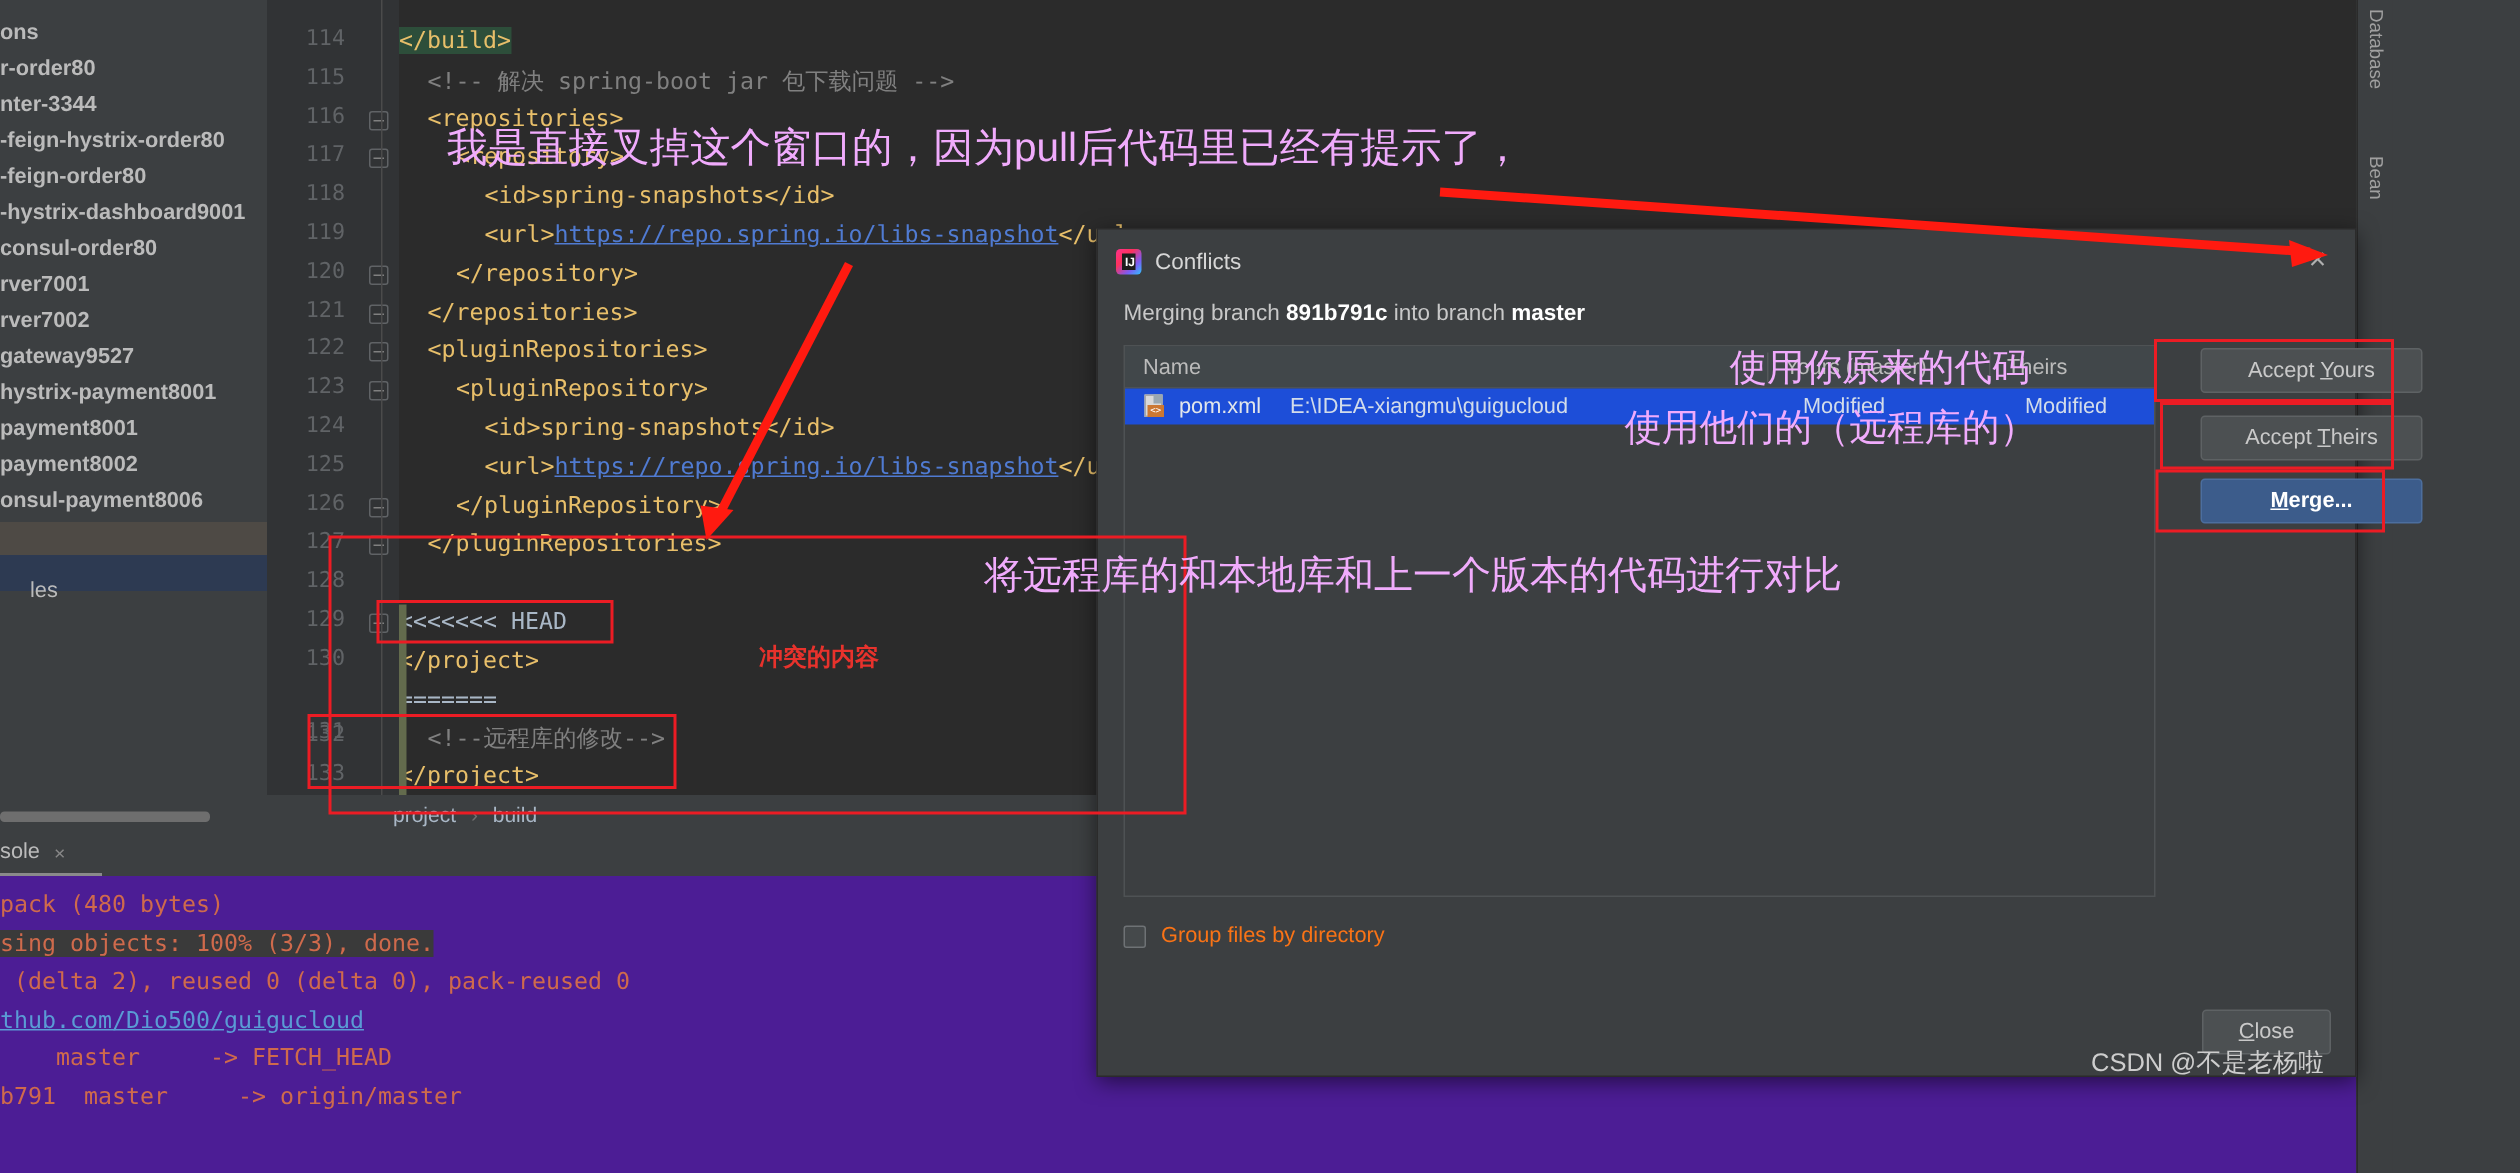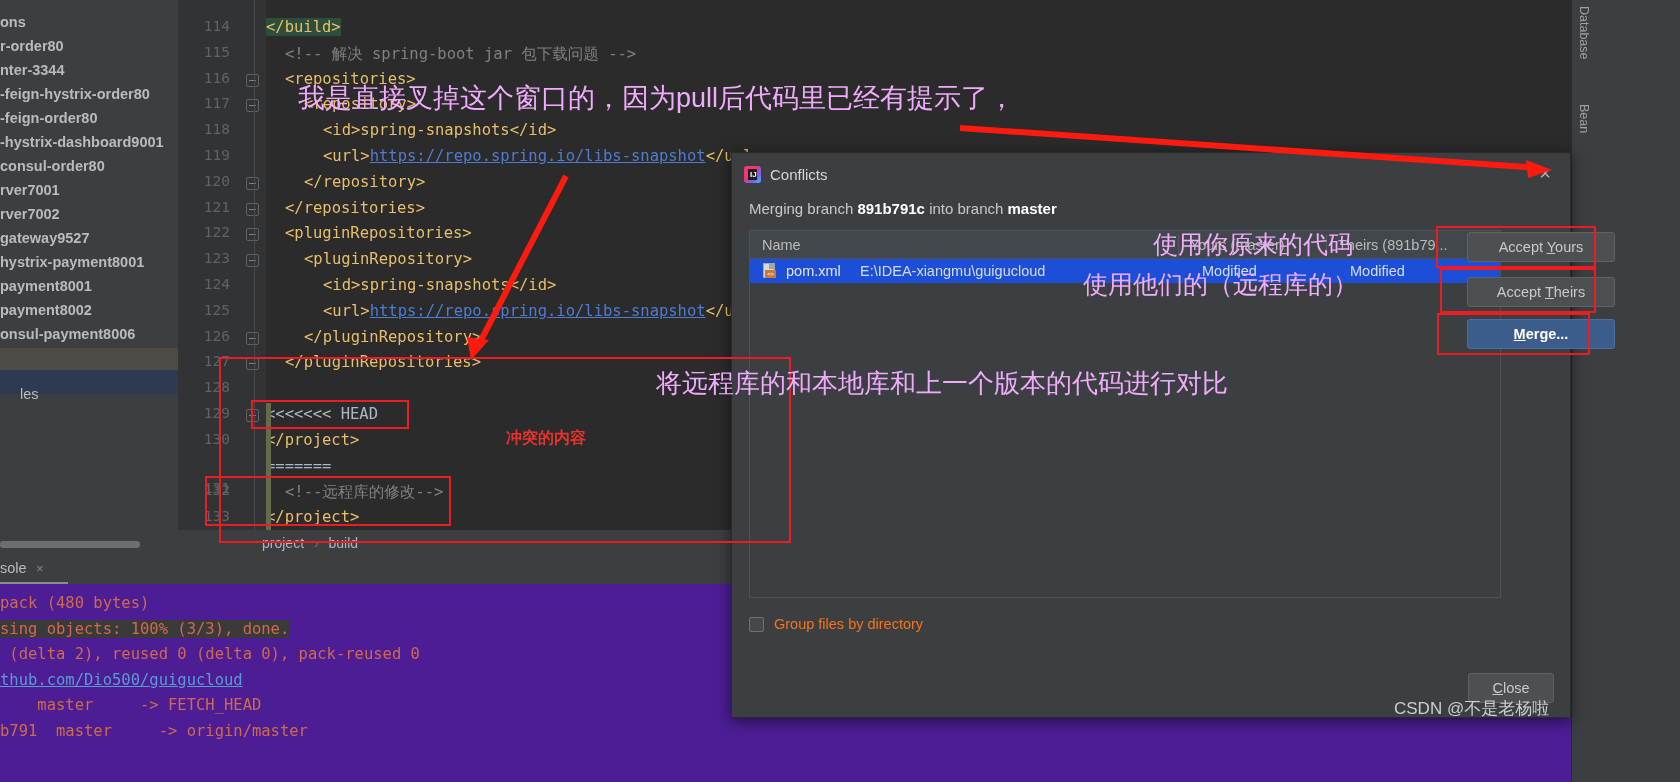--- a/index.html
+++ b/index.html
@@ -109,21 +109,21 @@
     position:absolute; left:6px; top:4px; color:#fff; font-size:8px; line-height:9px; font-weight:700; z-index:3;
   }
   .dlg-title-text { color:#d6d6d6; font-size:15px; }
   .dlg-close {
     position:absolute; right:14px; top:9px; width:22px; height:22px; color:#b0b0b0;
     font-size:20px; line-height:22px; text-align:center; font-family:"Liberation Sans", sans-serif;
   }
   .dlg-sub { position:absolute; left:17px; top:47px; color:#c8c8c8; font-size:15px; }
   .dlg-sub b { color:#ffffff; }
   .tbl {
-    position:absolute; left:17px; top:77px; width:752px; height:368px;
+    position:absolute; left:17px; top:77px; width:688px; height:368px;
     border:1px solid #4e5254; background:#3c3f41;
   }
   .tbl-head { position:absolute; left:0; top:0; width:100%; height:28px; background:#41474a; border-bottom:1px solid #4e5254; }
   .th { position:absolute; top:0; height:28px; line-height:28px; color:#bbbbbb; font-size:14.5px; }
   .th-div { position:absolute; top:4px; width:1px; height:20px; background:#55595b; }
   .row {
     position:absolute; left:0; top:28px; width:100%; height:24px; background:#1d4ed8;
   }
   .row-icon { position:absolute; left:12px; top:4px; width:16px; height:16px; }
   .row-icon .sheet {

